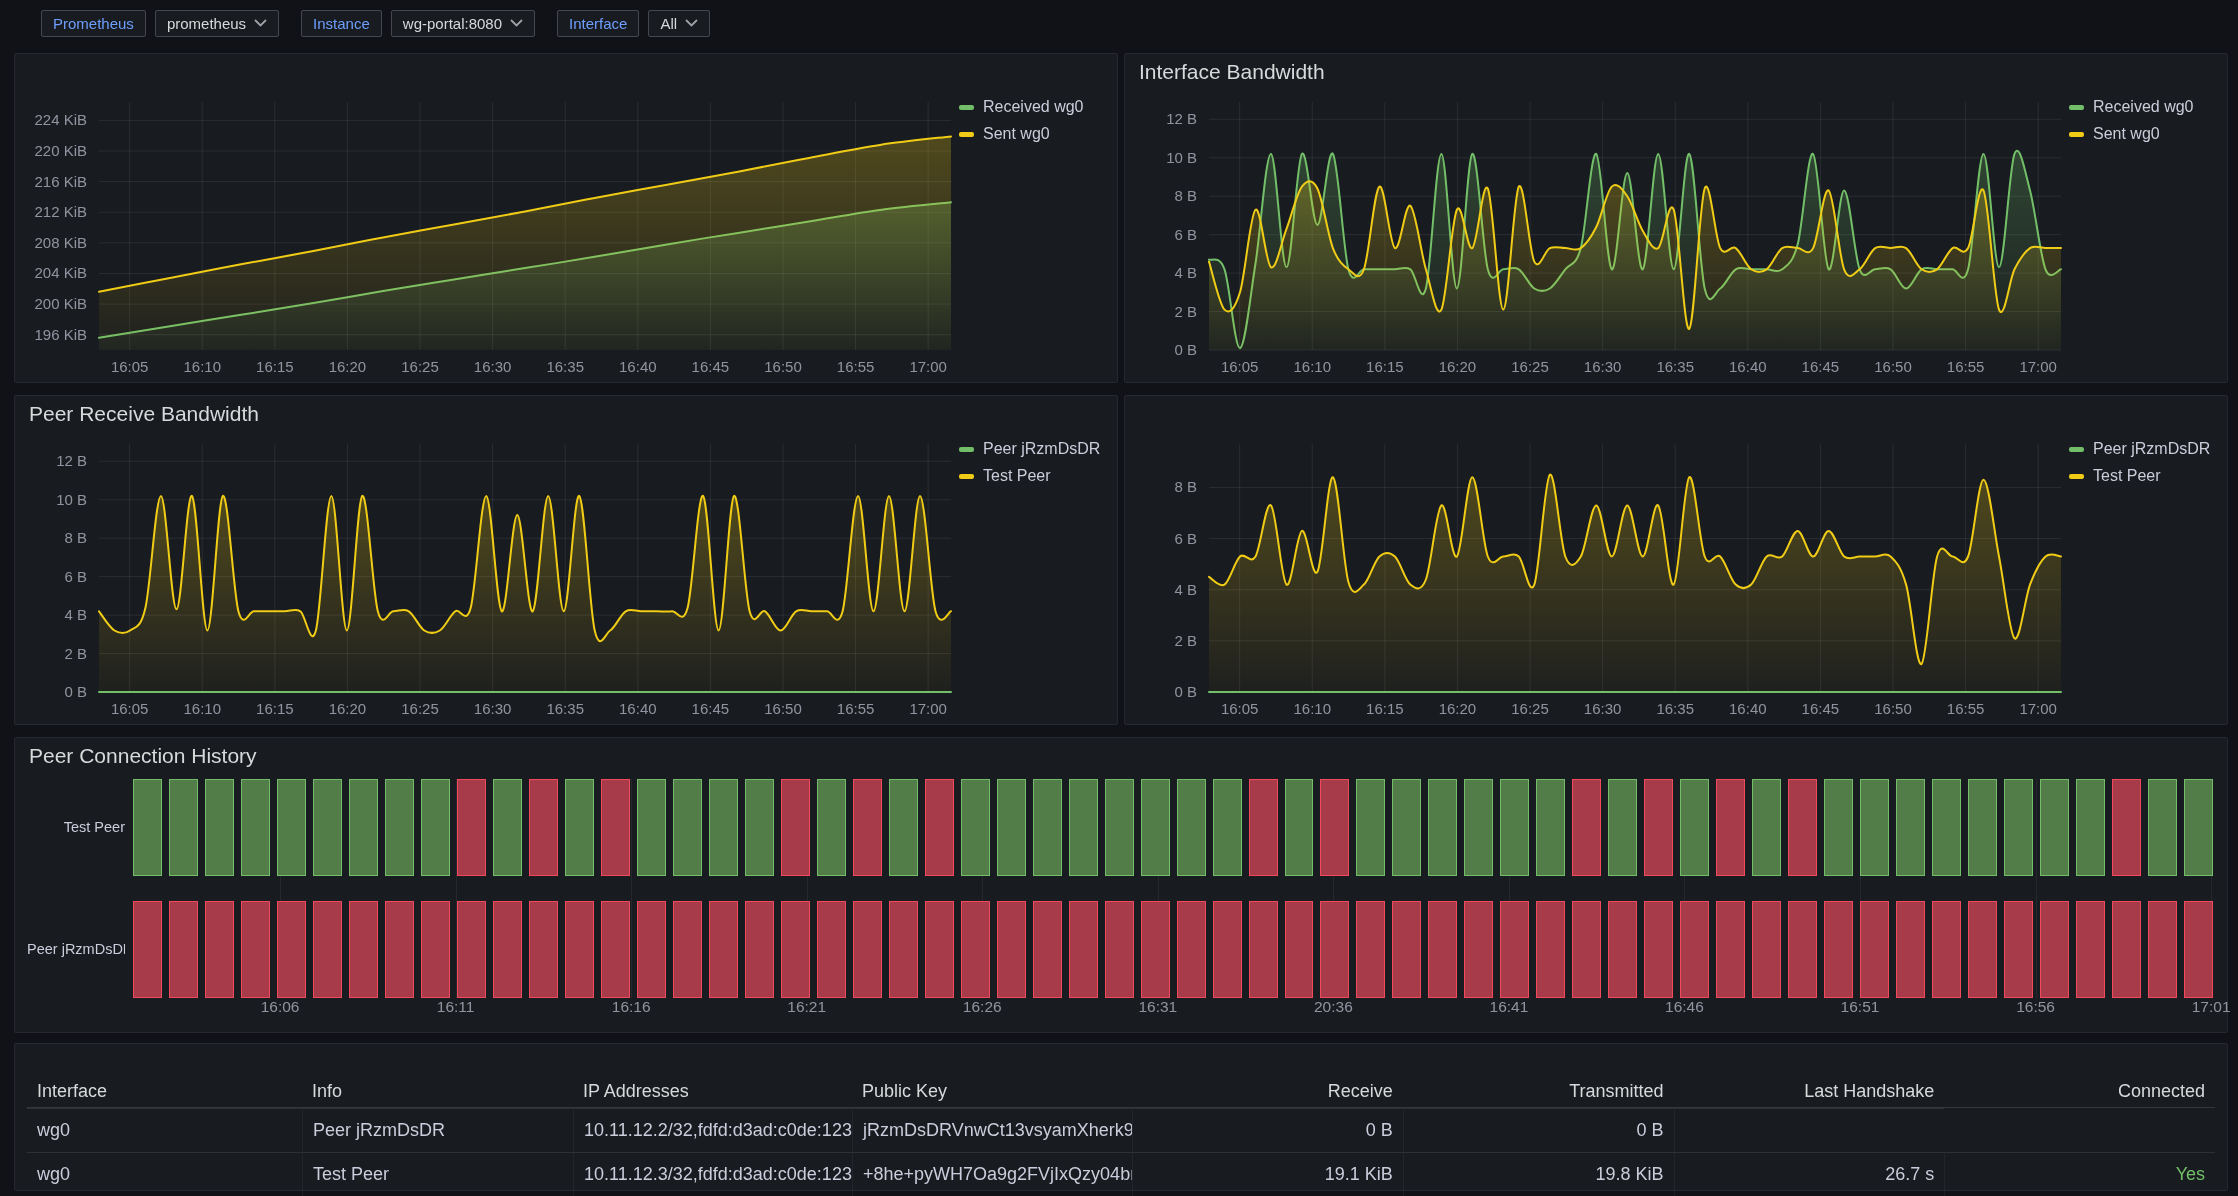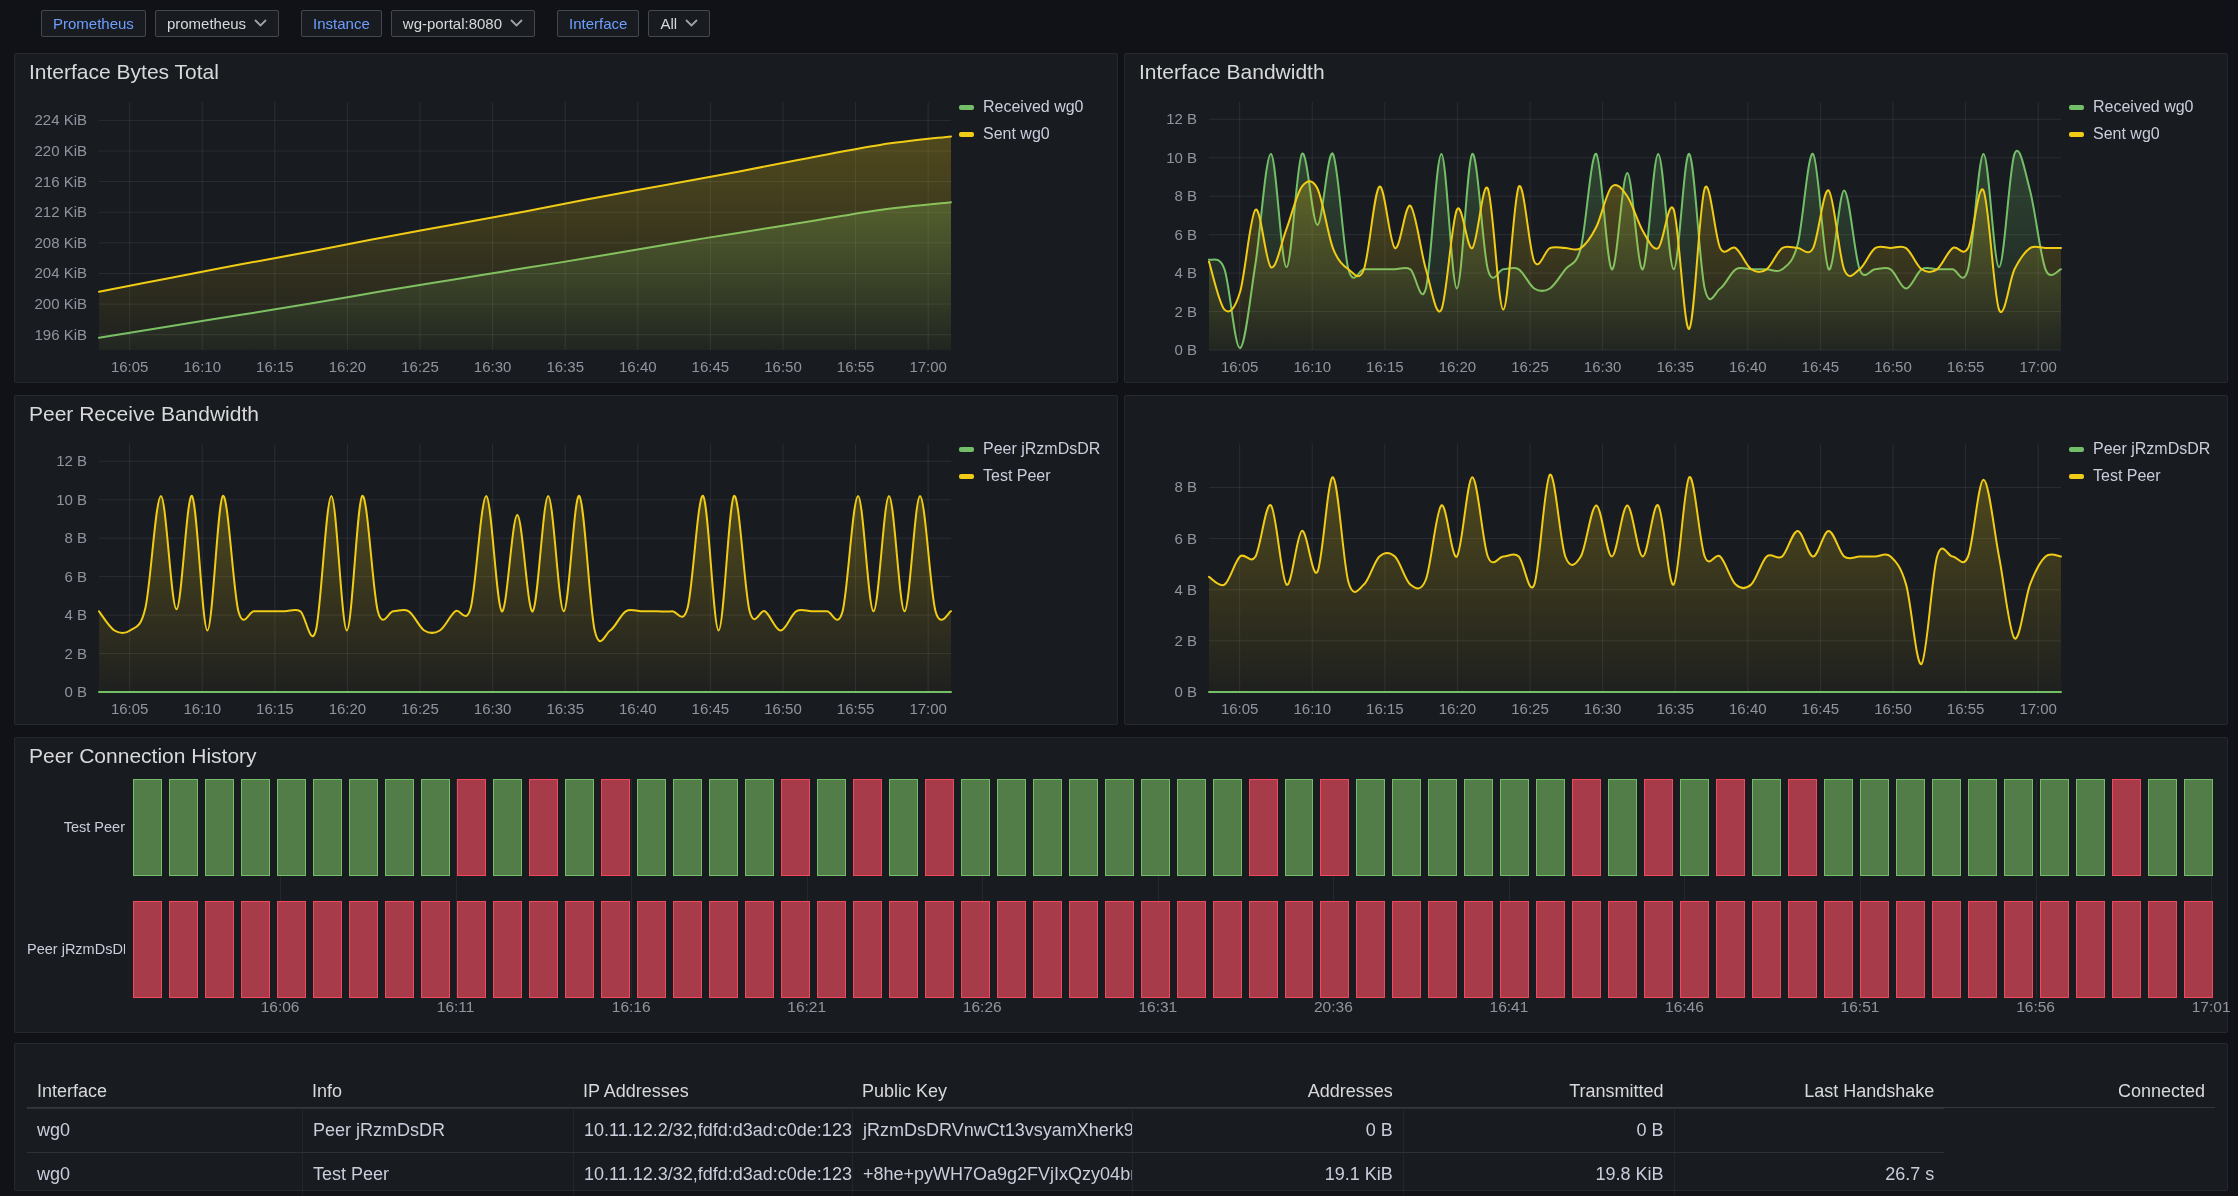--- a/index.html
+++ b/index.html
@@ -80,21 +80,20 @@
           <span class="caret">
             <svg width="13" height="8" viewBox="0 0 13 8">
               <path d="M1.5 1.5 L6.5 6.5 L11.5 1.5" fill="none" stroke="#9fa2a8" stroke-width="1.8" stroke-linecap="round"></path>
             </svg>
           </span>
         </div>
       </div>
     </div>
 
   <section class="panel" style="left:14px;top:53px;width:1104px;height:330px;">
-    <div class="panel-title">Interface Bytes Total</div>
     <div class="chart-wrap">
       <div class="chart-area">
           <svg width="944" height="290">
             <defs>
               <linearGradient id="bytes_total-grad0" x1="0" y1="0" x2="0" y2="1">
                 <stop offset="0%" stop-color="#73BF69" stop-opacity="0.26"></stop>
                 <stop offset="100%" stop-color="#73BF69" stop-opacity="0.03"></stop>
               </linearGradient>
               <linearGradient id="bytes_total-grad1" x1="0" y1="0" x2="0" y2="1">
                 <stop offset="0%" stop-color="#F0CC16" stop-opacity="0.26"></stop>
@@ -525,21 +524,21 @@
       </div>
   </section>
 
   <section class="panel" style="left:14px;top:1043px;width:2214px;height:148px;">
     <div id="peer-table">
         <div class="tr head">
           <div class="th">Interface</div>
           <div class="th">Info</div>
           <div class="th">IP Addresses</div>
           <div class="th">Public Key</div>
-          <div class="th right">Addresses</div>
+          <div class="th right">Receive</div>
           <div class="th right">Transmitted</div>
           <div class="th right">Last Handshake</div>
           <div class="th right">Connected</div>
         </div>
         <div class="tr">
           <div class="td">wg0</div>
           <div class="td">Peer jRzmDsDR</div>
           <div class="td">10.11.12.2/32,fdfd:d3ad:c0de:1234::1/128</div>
           <div class="td">jRzmDsDRVnwCt13vsyamXherk9L9RhR</div>
           <div class="td right">0 B</div>
@@ -547,17 +546,18 @@
           <div class="td right"></div>
         </div>
         <div class="tr">
           <div class="td">wg0</div>
           <div class="td">Test Peer</div>
           <div class="td">10.11.12.3/32,fdfd:d3ad:c0de:1234::2/128</div>
           <div class="td">+8he+pyWH7Oa9g2FVjIxQzy04brLX+D</div>
           <div class="td right">19.1 KiB</div>
           <div class="td right">19.8 KiB</div>
           <div class="td right">26.7 s</div>
+          <div class="td right" style="color: rgb(115, 191, 105);">Yes</div>
         </div>
       </div>
   </section>
 
 </div>
 
 </body></html>

